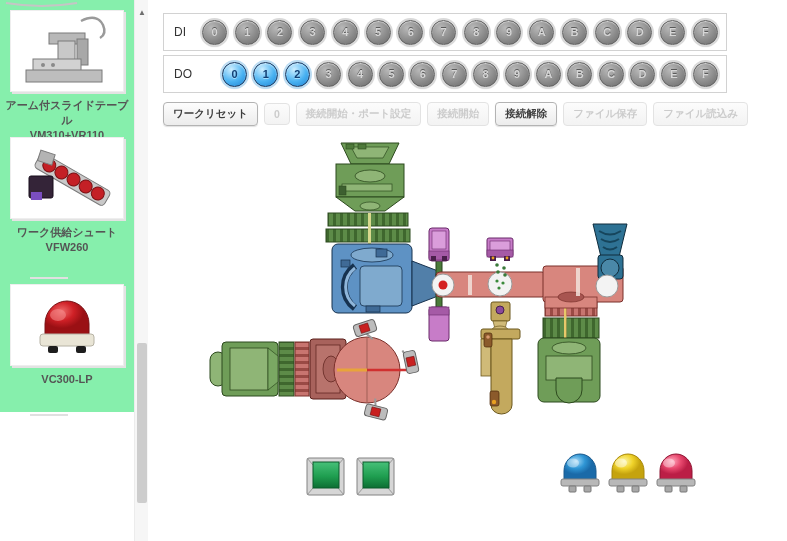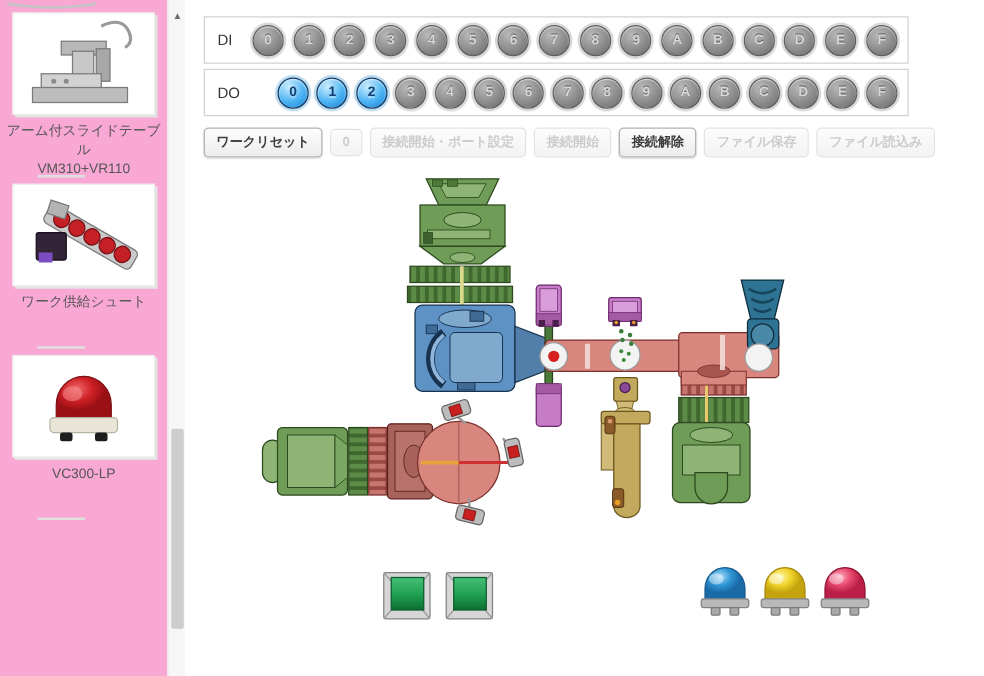--- a/index.html
+++ b/index.html
@@ -1,21 +1,21 @@
 <!DOCTYPE html>
 <html><head>
 <meta charset="utf-8">
 <style>
   * { box-sizing: border-box; margin: 0; padding: 0; }
   html,body { width:787px; height:541px; overflow:hidden; background:#fff;
     font-family:"Liberation Sans", sans-serif; }
   .stage { position:relative; width:787px; height:541px; background:#fff; }
 
   
-  .sidebar { position:absolute; left:0; top:0; width:134px; height:541px; background:#f9a8d4; }
+  .sidebar { position:absolute; left:0; top:0; width:134px; height:412px; background:#86efac;font-weight:bold; }
   .card { position:absolute; left:4px; width:126px; }
   .card .imgbox { width:114px; height:82px; margin:0 auto; background:#fff;
     border:1px solid #eee; box-shadow:2px 2px 0 #e3e3e3; display:flex;
     align-items:center; justify-content:center; }
   .card .cap { margin-top:6px; text-align:center; font-size:11px; color:#555; line-height:1.35; }
   .sep { position:absolute; left:30px; width:38px; height:2px; background:#e0e0e0; }
 
   
   .vscroll { position:absolute; left:134px; top:0; width:14px; height:541px;
     background:#f6f6f6; border-left:1px solid #ececec; }
@@ -79,38 +79,39 @@
           <rect x="7" y="57" width="76" height="12" fill="#bdbdbd" stroke="#7a7a7a"></rect>
         </svg>
       </div>
       <div class="cap">
         <div>アーム付スライドテーブル</div>
         <div>VM310+VR110</div>
       </div>
     </div>
     <div class="sep" style="top:140px;"></div>
 
-    <div class="card" style="top:147px;">
+    <div class="card" style="top:137px;">
       <div class="imgbox">
         <svg viewBox="0 0 96 76" width="96" height="76">
           <g transform="rotate(30 52 38)">
             <rect x="14" y="30" width="80" height="17" rx="4" fill="#c9c9c9" stroke="#7a7a7a"></rect>
             <circle cx="27" cy="38" r="6.5" fill="#c42026" stroke="#7a1014"></circle>
             <circle cx="41" cy="38" r="6.5" fill="#c42026" stroke="#7a1014"></circle>
             <circle cx="55" cy="38" r="6.5" fill="#c42026" stroke="#7a1014"></circle>
             <circle cx="69" cy="38" r="6.5" fill="#c42026" stroke="#7a1014"></circle>
             <circle cx="83" cy="38" r="6.5" fill="#c42026" stroke="#7a1014"></circle>
           </g>
           <rect x="20" y="12" width="15" height="11" fill="#b3b3b3" stroke="#7a7a7a" transform="rotate(18 27 17)"></rect>
           <rect x="10" y="36" width="24" height="22" rx="2" fill="#342438" stroke="#170d1b"></rect>
           <rect x="12" y="52" width="11" height="8" fill="#7a4ec0"></rect>
         </svg>
       </div>
       <div class="cap">
         <div>ワーク供給シュート</div>
+        <div>VFW260</div>
       </div>
     </div>
     <div class="sep" style="top:277px;"></div>
 
     <div class="card" style="top:284px;">
       <div class="imgbox">
         <svg viewBox="0 0 96 76" width="96" height="76">
           <defs>
             <radialGradient id="rlamp" cx="38%" cy="30%">
               <stop offset="0" stop-color="#ef6a6a"></stop>

